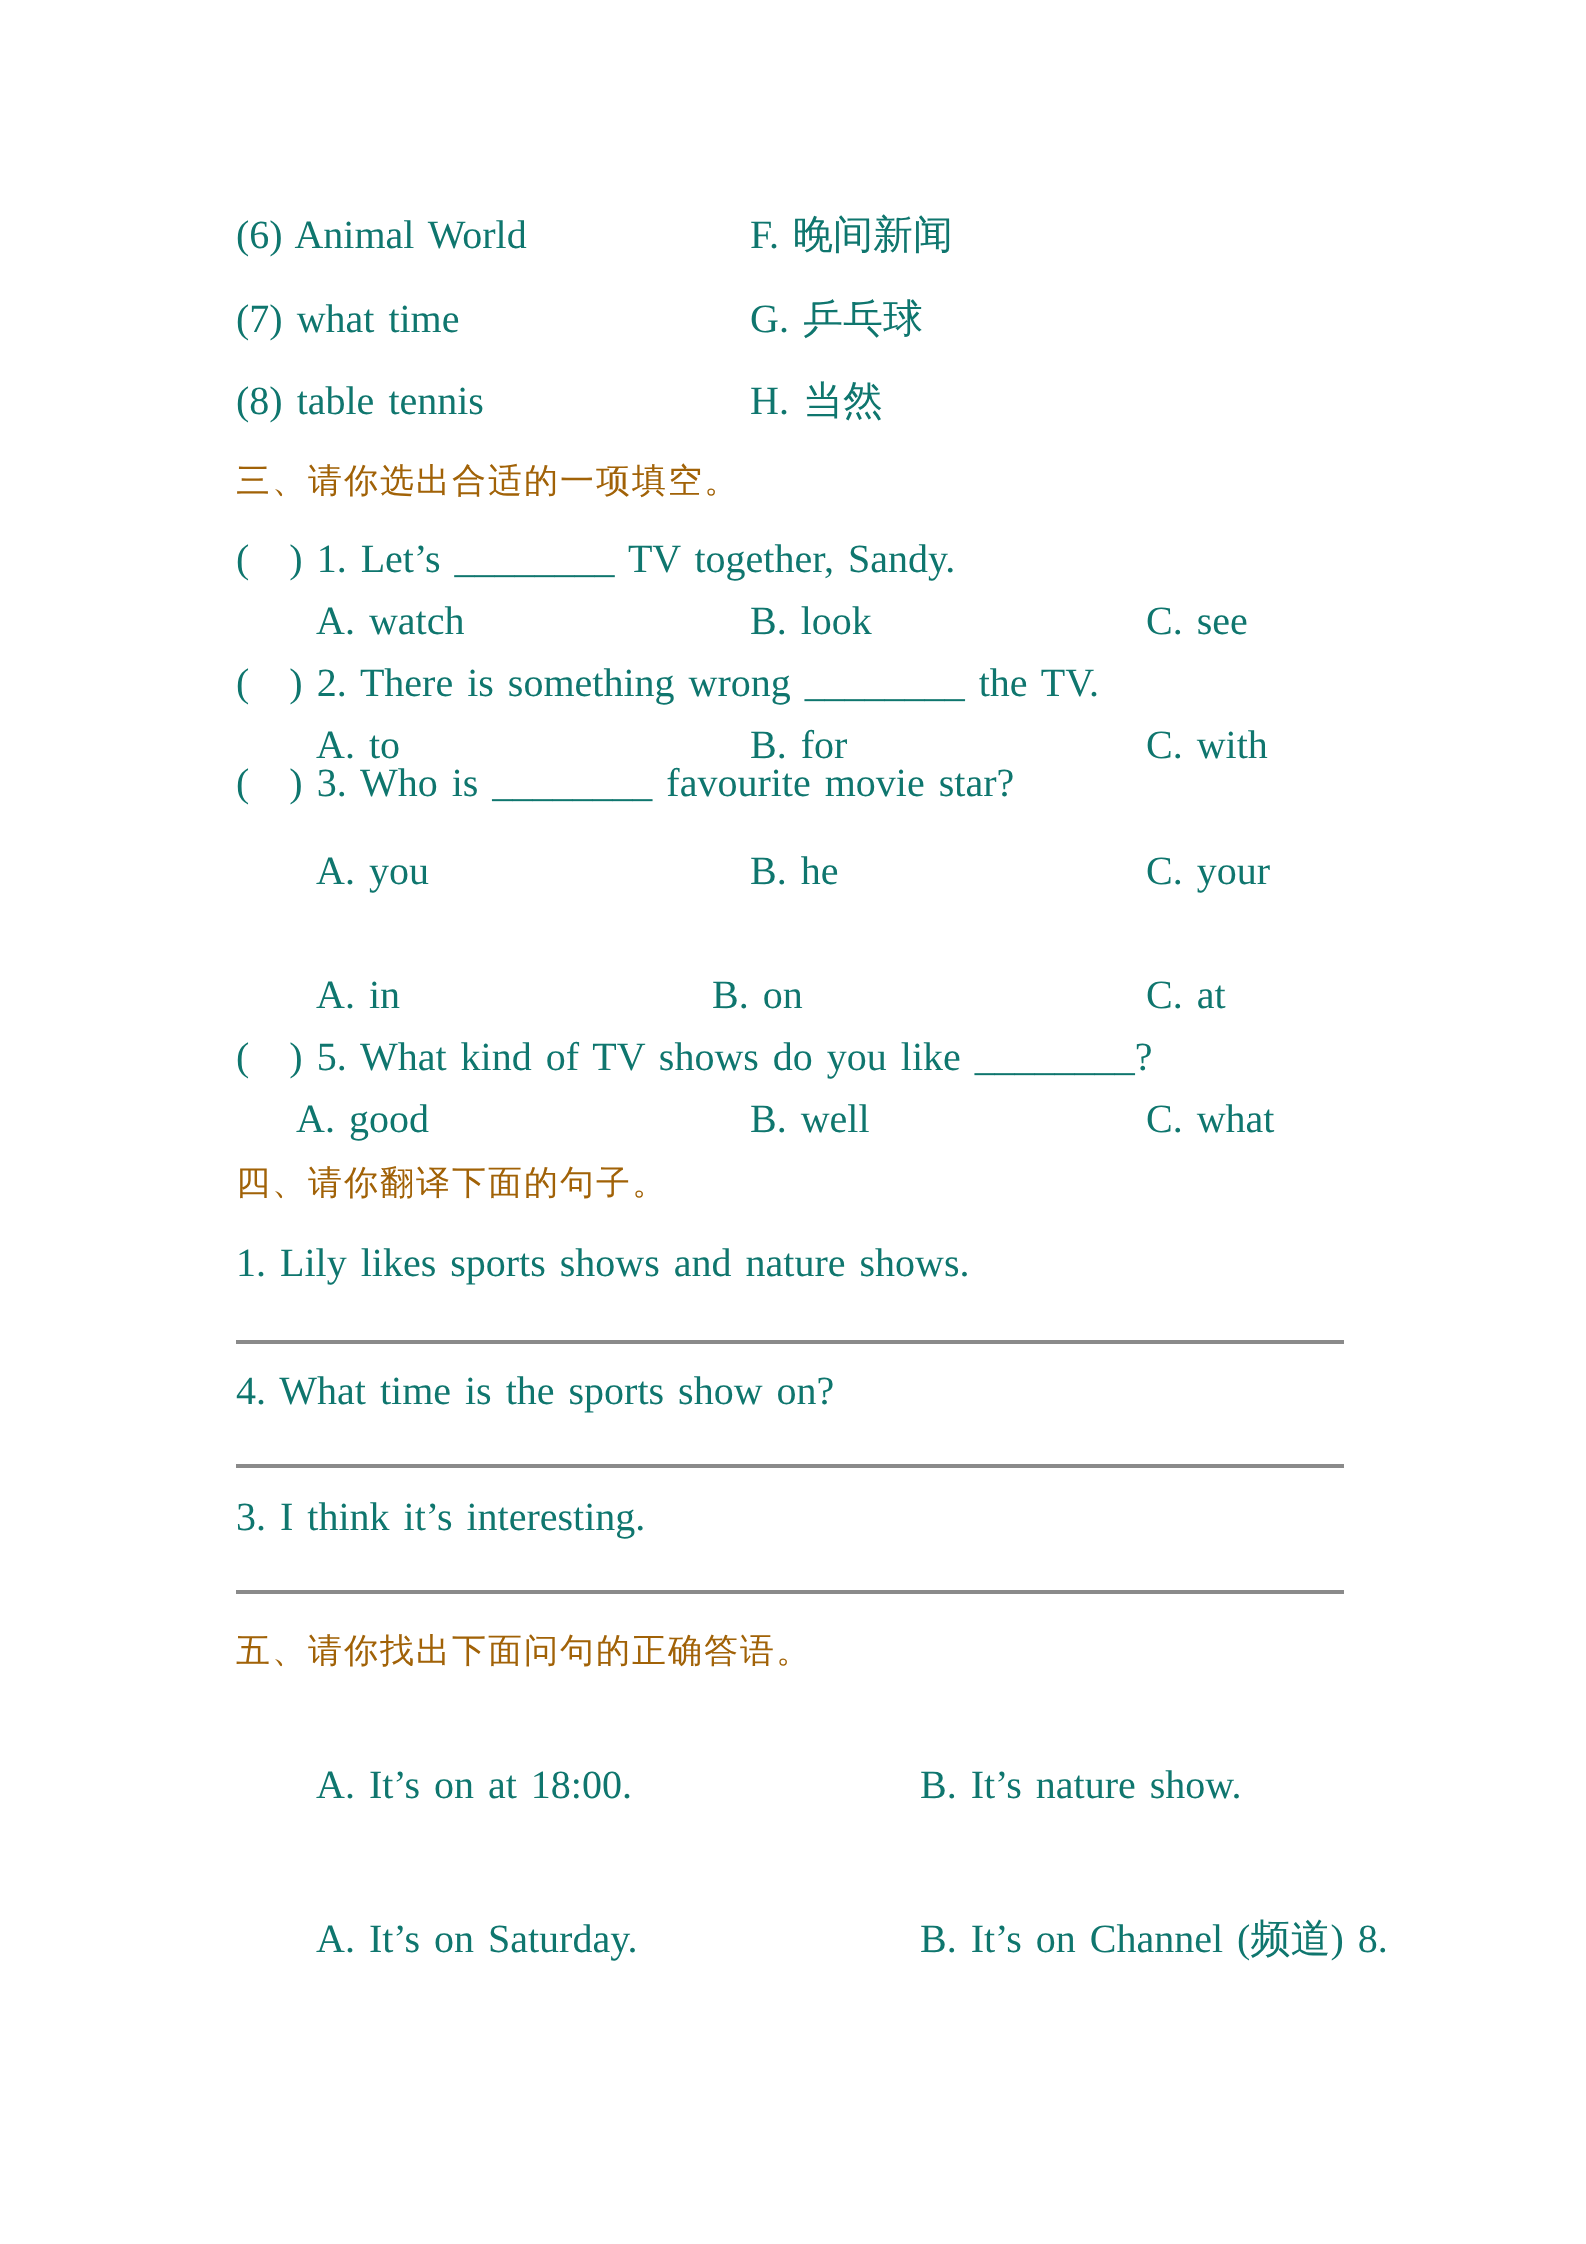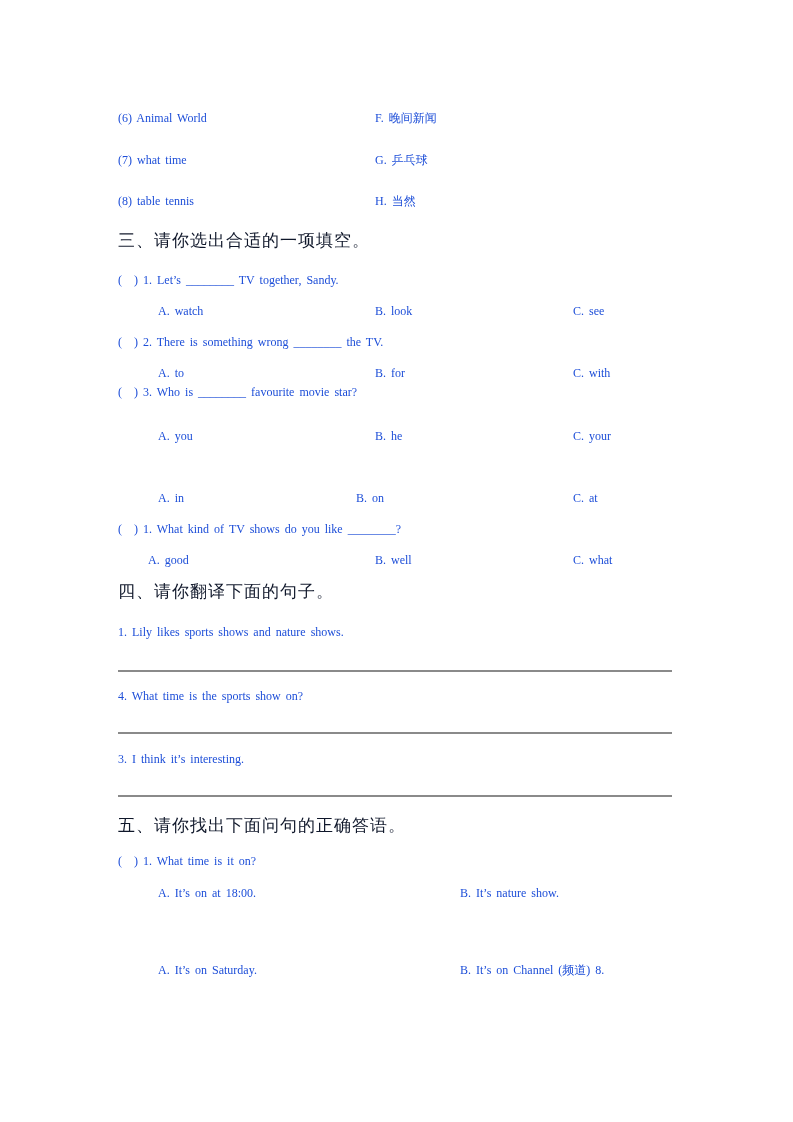--- a/index.html
+++ b/index.html
@@ -11,32 +11,32 @@
     position: relative;
     width: 793px;
     height: 1122px;
     background: #ffffff;
     overflow: hidden;
     font-family: "Liberation Serif", "DejaVu Serif", serif;
   }
   .t {
     position: absolute;
     white-space: nowrap;
-    font-size: 12px;
+    font-size: 20px;
     line-height: 20px;
-    color: #1d4ed8;
+    color: #0f766e;
     word-spacing: 2px;
     font-family: "Liberation Serif", "DejaVu Serif", serif;
   }
   .h {
     position: absolute;
     white-space: nowrap;
     font-size: 17px;
     line-height: 21px;
-    color: #0f172a;
+    color: #a16207;
     font-family: "Liberation Sans", "DejaVu Sans", sans-serif;
     letter-spacing: 1px;
   }
   .uline {
     position: absolute;
     left: 118px;
     width: 554px;
     height: 0;
     border-top: 2px solid #8a8a8a;
   }
@@ -69,39 +69,38 @@
 
   <span class="t" style="top:382px;left:118px">( ) 3. Who is ________ favourite movie star?</span>
   <span class="t" style="top:426px;left:158px">A. you</span>
   <span class="t" style="top:426px;left:375px">B. he</span>
   <span class="t" style="top:426px;left:573px">C. your</span>
 
   <span class="t" style="top:488px;left:158px">A. in</span>
   <span class="t" style="top:488px;left:356px">B. on</span>
   <span class="t" style="top:488px;left:573px">C. at</span>
 
-  <span class="t" style="top:519px;left:118px">( ) 1. What kind of TV shows do you like ________?</span>
+  <span class="t" style="top:519px;left:118px">( ) 5. What kind of TV shows do you like ________?</span>
   <span class="t" style="top:550px;left:148px">A. good</span>
   <span class="t" style="top:550px;left:375px">B. well</span>
   <span class="t" style="top:550px;left:573px">C. what</span>
 
   <span class="h" style="top:581px;left:118px">四、请你翻译下面的句子。</span>
 
   <span class="t" style="top:622px;left:118px">1. Lily likes sports shows and nature shows.</span>
   <div class="uline" style="top:670px"></div>
 
   <span class="t" style="top:686px;left:118px">4. What time is the sports show on?</span>
   <div class="uline" style="top:732px"></div>
 
   <span class="t" style="top:749px;left:118px">3. I think it’s interesting.</span>
   <div class="uline" style="top:795px"></div>
 
   <span class="h" style="top:815px;left:118px">五、请你找出下面问句的正确答语。</span>
 
-  <span class="t" style="top:851px;left:118px">( ) 1. What time is it on?</span>
   <span class="t" style="top:883px;left:158px">A. It’s on at 18:00.</span>
   <span class="t" style="top:883px;left:460px">B. It’s nature show.</span>
 
   <span class="t" style="top:960px;left:158px">A. It’s on Saturday.</span>
   <span class="t" style="top:960px;left:460px">B. It’s on Channel (频道) 8.</span>
 
 
 </div>
 
 </body></html>

